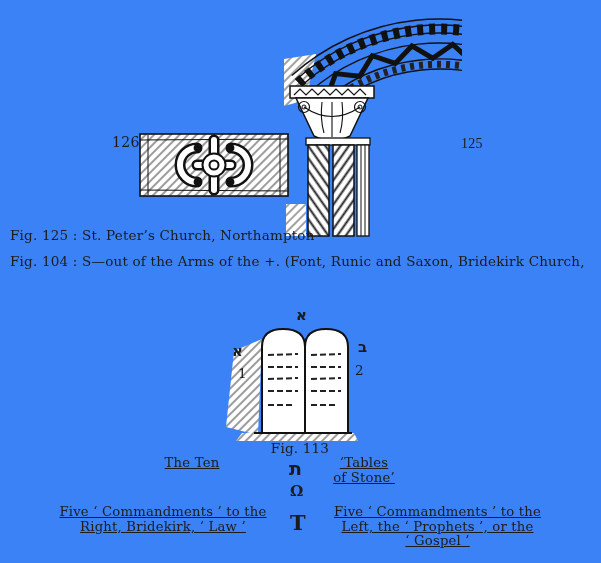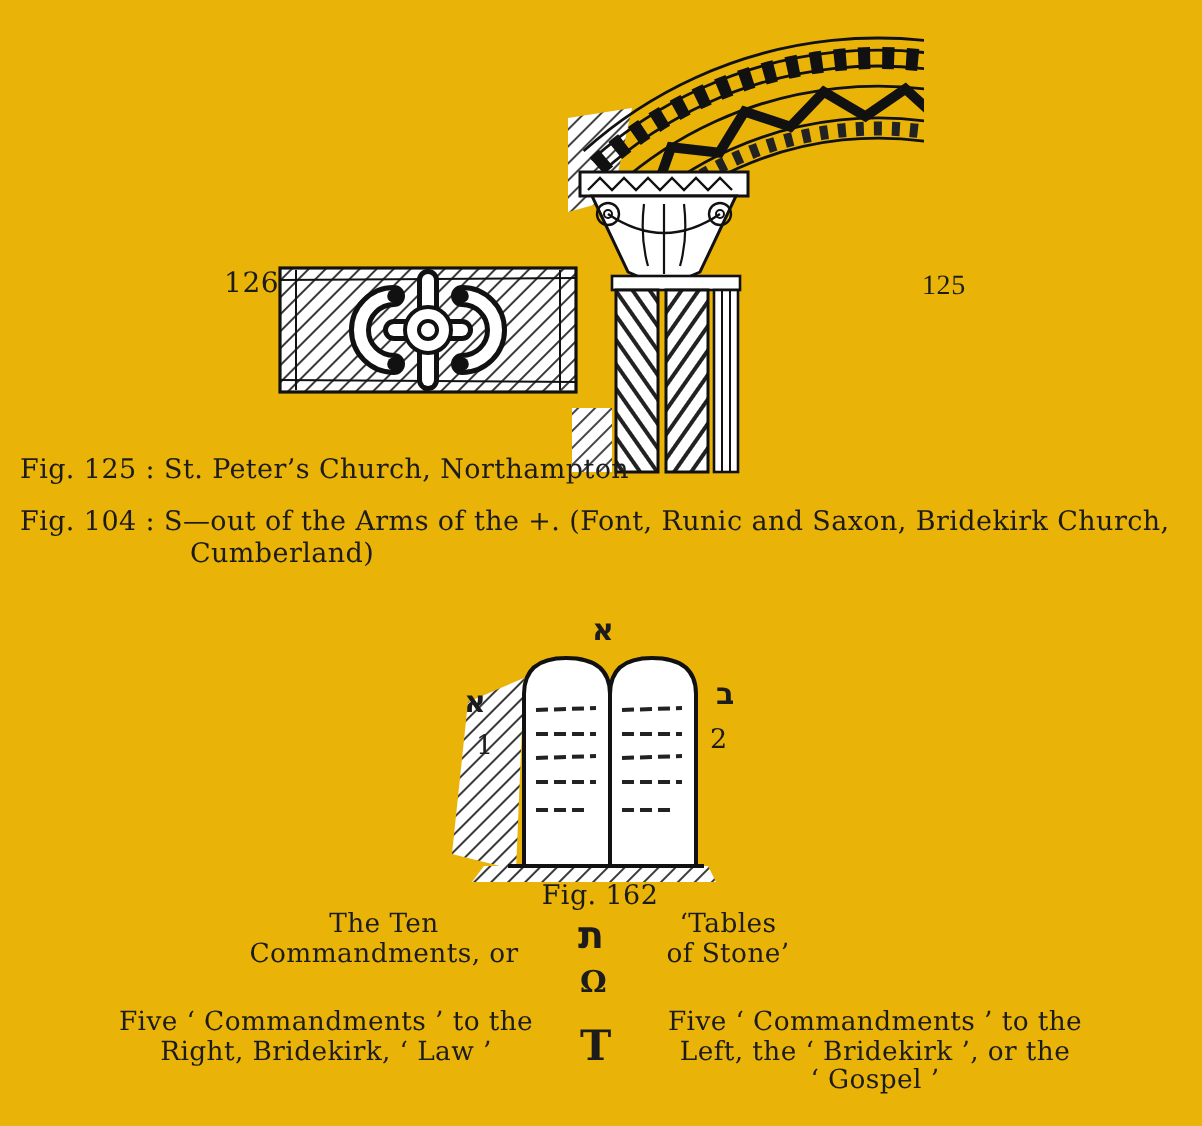--- a/index.html
+++ b/index.html
@@ -1,30 +1,30 @@
 <!DOCTYPE html>
 <html><head>
 <meta charset="utf-8">
 <style>
   * { box-sizing: border-box; margin: 0; padding: 0; }
   html, body { background: #ffffff; }
   .page {
     position: relative;
     width: 601px;
     height: 563px;
-    background: #eab308;
+    background: #3b82f6;
     font-family: "DejaVu Serif", "Liberation Serif", serif;
     color: #1c1c1c;
     overflow: hidden;
   }
   .abs { position: absolute; }
   .fignum { font-size: 14px; letter-spacing: .3px; }
   .caption { font-size: 13.5px; letter-spacing: .2px; white-space: nowrap; }
   .centered { text-align: center; }
-  .smalltext { font-size: 13.2px; line-height: 14.6px; letter-spacing: .2px; }
+  .smalltext { font-size: 13.2px; line-height: 14.6px; letter-spacing: .2px; text-decoration: underline; }
   .heb { font-family: "DejaVu Sans", "Liberation Sans", sans-serif; font-size: 15px; font-weight: bold; }
   .num-label { font-size: 13.5px; }
   .glyph-tav { font-family: "DejaVu Sans", sans-serif; font-size: 19px; font-weight: bold; }
   .glyph-omega { font-size: 15px; font-weight: bold; }
   .glyph-tau { font-size: 21px; font-weight: bold; }
   svg { display: block; }
 </style>
 </head>
 <body>
 
@@ -120,21 +120,20 @@
 
     <rect x="73" y="141" width="12" height="91" fill="#fff" stroke="#111" stroke-width="1.3"></rect>
     <line x1="77" y1="141" x2="77" y2="232" stroke="#111" stroke-width="1"></line>
     <line x1="81" y1="141" x2="81" y2="232" stroke="#111" stroke-width="1"></line>
   </svg>
 
   <span class="abs fignum" style="left:461px; top:136px;font-family:Liberation Serif, serif;">125</span>
 
   <div class="abs caption" style="left:10px; top:227px;">Fig. 125 : St. Peter’s Church, Northampton</div>
   <div class="abs caption" style="left:10px; top:253px;">Fig. 104 : S—out of the Arms of the +.  (Font, Runic and Saxon, Bridekirk Church,</div>
-  <div class="abs caption" style="left:95px; top:269px;">Cumberland)</div>
 
   <svg class="abs" style="left:224px; top:317px;" width="140" height="126" viewBox="0 0 140 126">
     <defs>
       <pattern id="h127" width="6" height="6" patternUnits="userSpaceOnUse" patternTransform="rotate(45)">
         <rect width="6" height="6" fill="#ffffff"></rect>
         <line x1="1" y1="0" x2="1" y2="6" stroke="#3a3a3a" stroke-width="1"></line>
       </pattern>
     </defs>
 
     <polygon points="10,34 38,22 34,118 2,110" fill="url(#h127)"></polygon>
@@ -157,37 +156,36 @@
     </g>
     <line x1="30" y1="116" x2="128" y2="116" stroke="#111" stroke-width="2"></line>
   </svg>
 
   <span class="abs heb" style="left:296px; top:306px;">א</span>
   <span class="abs heb" style="left:232px; top:342px;">א</span>
   <span class="abs num-label" style="left:238px; top:365px;">1</span>
   <span class="abs heb" style="left:358px; top:338px;">ב</span>
   <span class="abs num-label" style="left:355px; top:362px;">2</span>
 
-  <div class="abs caption centered" style="left:262px; top:440px; width:76px;">Fig. 162</div>
+  <div class="abs caption centered" style="left:262px; top:440px; width:76px;">Fig. 113</div>
 
   <div class="abs smalltext centered" style="left:107px; top:456px; width:170px;">
     <div>The Ten</div>
-    <div>Commandments, or</div>
   </div>
   <span class="abs glyph-tav heb" style="left:289px; top:457px;">ת</span>
   <span class="abs glyph-omega" style="left:290px; top:482px;">Ω</span>
   <div class="abs smalltext centered" style="left:318px; top:456px; width:92px;">
     <div>‘Tables</div>
     <div>of Stone’</div>
   </div>
 
   <div class="abs smalltext centered" style="left:48px; top:505px; width:230px;">
     <div>Five ‘ Commandments ’ to the</div>
     <div>Right, Bridekirk, ‘ Law ’</div>
   </div>
   <span class="abs glyph-tau" style="left:290px; top:510px;">T</span>
   <div class="abs smalltext centered" style="left:330px; top:505px; width:215px;">
     <div>Five ‘ Commandments ’ to the</div>
-    <div>Left, the ‘ Bridekirk ’, or the</div>
+    <div>Left, the ‘ Prophets ’, or the</div>
     <div>‘ Gospel ’</div>
   </div>
 
 </div>
 
 </body></html>

